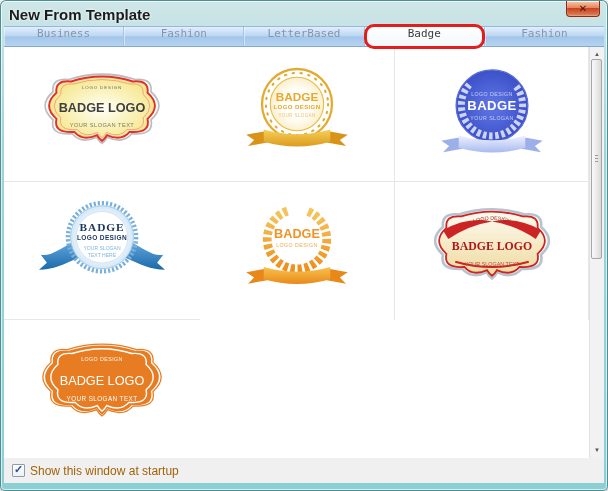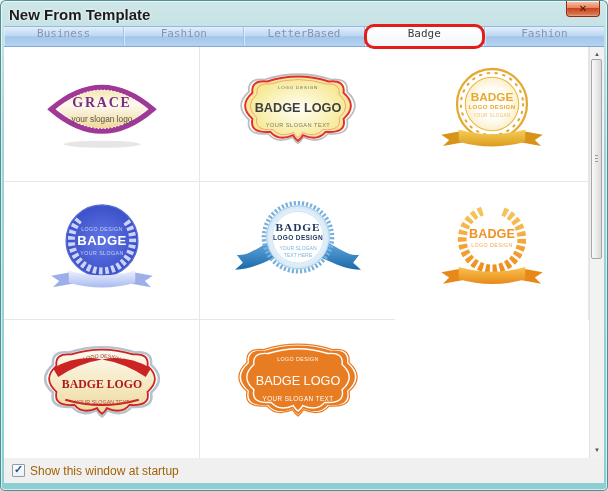--- a/index.html
+++ b/index.html
@@ -149,29 +149,20 @@
           <span>Badge</span>
         </div>
       <div class="tab">
           <span>Fashion</span>
         </div>
     </div>
 
     <div class="content-row">
       <div class="grid">
 
-        <div class="cell br bb">
-          <svg width="140" height="116" viewBox="0 0 160 132">
-            <ellipse cx="80" cy="104" rx="44" ry="4" fill="#dcdcdc" opacity="0.7"></ellipse>
-            <path d="M22,64 Q80,14 138,64 Q80,114 22,64 Z" fill="url(#gLens)" stroke="#a03898" stroke-width="6"></path>
-            <path transform="translate(9.6,7.68) scale(0.88)" d="M22,64 Q80,14 138,64 Q80,114 22,64 Z" fill="none" stroke="#fff" stroke-width="1.6" stroke-dasharray="0.5 4" stroke-linecap="round"></path>
-            <text x="80" y="61" text-anchor="middle" font-family="Liberation Serif, serif" font-weight="bold" font-size="16" letter-spacing="2" fill="#7b2a85">GRACE</text>
-            <text x="80" y="79" text-anchor="middle" font-size="9.5" fill="#5a5248">your slogan logo</text>
-          </svg>
-        </div>
 
 
         <div class="cell bb">
           <svg width="140" height="116" viewBox="0 0 160 132">
             <g transform="translate(8,14)">
               <use href="#ornate" fill="#ffffff" stroke="#bdbdbd" stroke-width="2"></use>
               <use href="#ornate" transform="translate(5.04,3.36) scale(0.93)" fill="url(#gYellow)" stroke="#e03030" stroke-width="2.4"></use>
               <use href="#ornate" transform="translate(11.52,7.68) scale(0.84)" fill="none" stroke="#ea8a8a" stroke-width="1"></use>
               <text x="72" y="27" text-anchor="middle" font-size="5" fill="#666" letter-spacing="1">LOGO DESIGN</text>
               <text x="72" y="53" text-anchor="middle" font-weight="bold" font-size="14.5" fill="#3f3f3f">BADGE LOGO</text>

